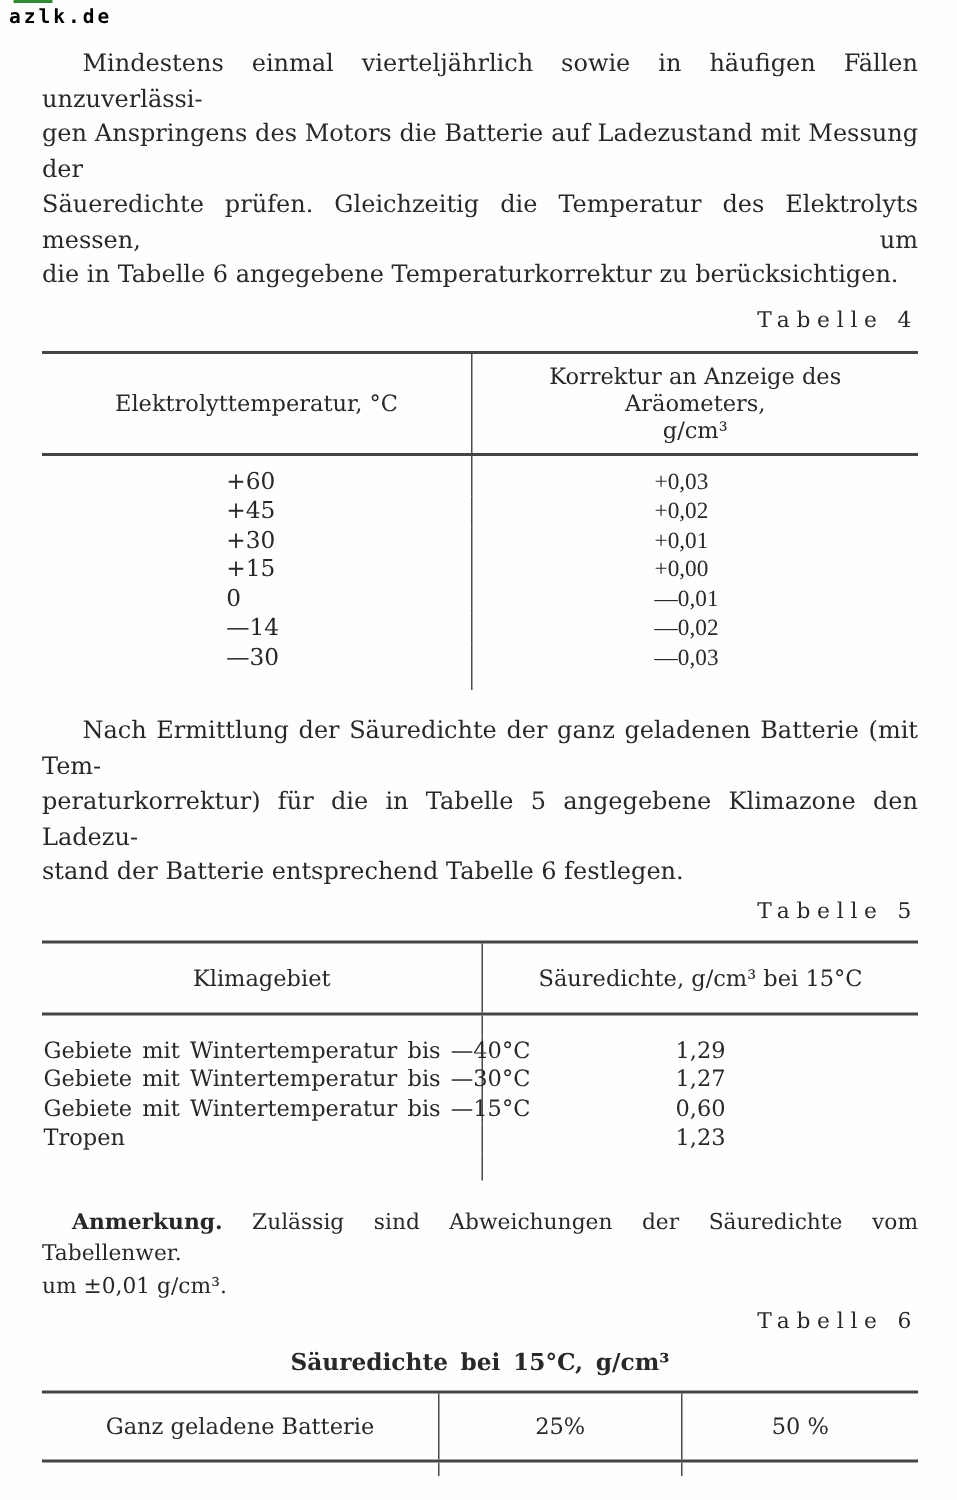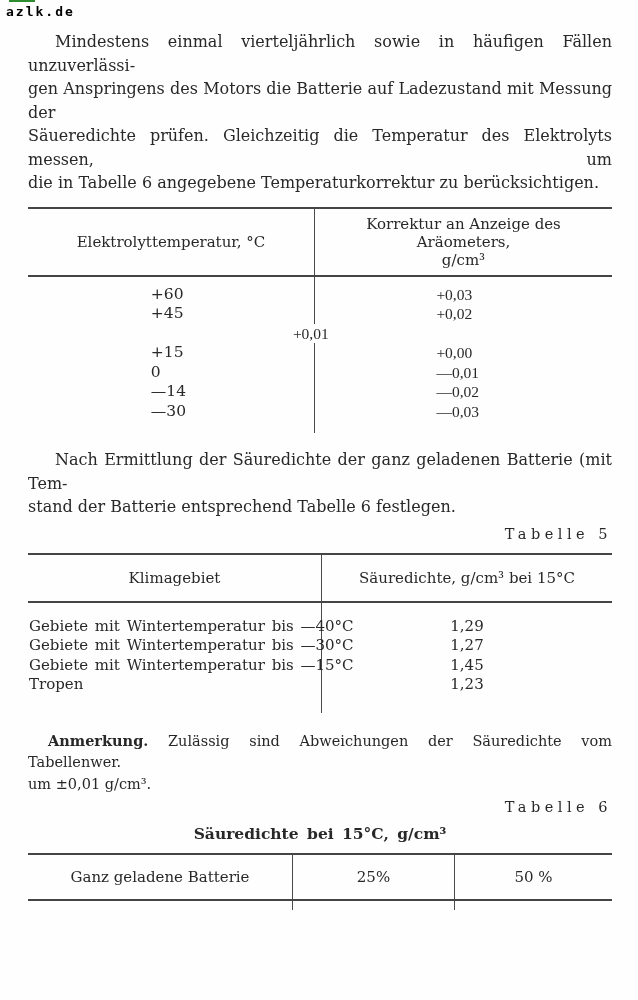--- a/index.html
+++ b/index.html
@@ -112,20 +112,21 @@
 
   <div class="content">
 
     <div class="para">
       <div class="pline indent">Mindestens einmal vierteljährlich sowie in häufigen Fällen unzuverlässi-</div>
       <div class="pline">gen Anspringens des Motors die Batterie auf Ladezustand mit Messung der</div>
       <div class="pline">Säueredichte prüfen. Gleichzeitig die Temperatur des Elektrolyts messen, um</div>
       <div class="pline last">die in Tabelle 6 angegebene Temperaturkorrektur zu berücksichtigen.</div>
     </div>
 
+    <div class="tab-label lbl4">Tabelle 4</div>
 
     <div class="stable t4">
       <div class="hdr rule-b">
         <div class="hc1 vline">Elektrolyttemperatur, °C</div>
         <div class="hc2">
           <div>Korrektur an Anzeige des Aräometers,</div>
           <div>g/cm³</div>
         </div>
       </div>
       <div class="row padrow-t">
@@ -134,20 +135,21 @@
         </div>
       <div class="row">
         <div class="c1 vline"><span class="num1">+60</span></div>
         <div class="c2"><span class="num2">+0,03</span></div>
       </div>
       <div class="row">
         <div class="c1 vline"><span class="num1">+45</span></div>
         <div class="c2"><span class="num2">+0,02</span></div>
       </div>
       <div class="row">
+        <div class="c1 vline"><span class="num1">+30</span></div>
         <div class="c2"><span class="num2">+0,01</span></div>
       </div>
       <div class="row">
         <div class="c1 vline"><span class="num1">+15</span></div>
         <div class="c2"><span class="num2">+0,00</span></div>
       </div>
       <div class="row">
         <div class="c1 vline"><span class="num1">0</span></div>
         <div class="c2"><span class="num2">—0,01</span></div>
       </div>
@@ -160,20 +162,21 @@
         <div class="c2"><span class="num2">—0,03</span></div>
       </div>
       <div class="row padrow-b4">
           <div class="c1 vline"></div>
           <div class="c2"></div>
         </div>
     </div>
 
     <div class="para" style="margin-top:15px;">
       <div class="pline indent">Nach Ermittlung der Säuredichte der ganz geladenen Batterie (mit Tem-</div>
+      <div class="pline">peraturkorrektur) für die in Tabelle 5 angegebene Klimazone den Ladezu-</div>
       <div class="pline last">stand der Batterie entsprechend Tabelle 6 festlegen.</div>
     </div>
 
     <div class="tab-label lbl5">Tabelle 5</div>
 
     <div class="stable t5">
       <div class="hdr rule-b">
         <div class="hc1 vline">Klimagebiet</div>
         <div class="hc2">Säuredichte, g/cm³ bei 15°C</div>
       </div>
@@ -184,21 +187,21 @@
       <div class="row">
         <div class="c1 vline">Gebiete mit Wintertemperatur bis —40°C</div>
         <div class="c2">1,29</div>
       </div>
       <div class="row">
         <div class="c1 vline">Gebiete mit Wintertemperatur bis —30°C</div>
         <div class="c2">1,27</div>
       </div>
       <div class="row">
         <div class="c1 vline">Gebiete mit Wintertemperatur bis —15°C</div>
-        <div class="c2">1,45</div>
+        <div class="c2">0,60</div>
       </div>
       <div class="row">
         <div class="c1 vline">Tropen</div>
         <div class="c2">1,23</div>
       </div>
       <div class="row padrow-b5">
           <div class="c1 vline"></div>
           <div class="c2"></div>
         </div>
     </div>

